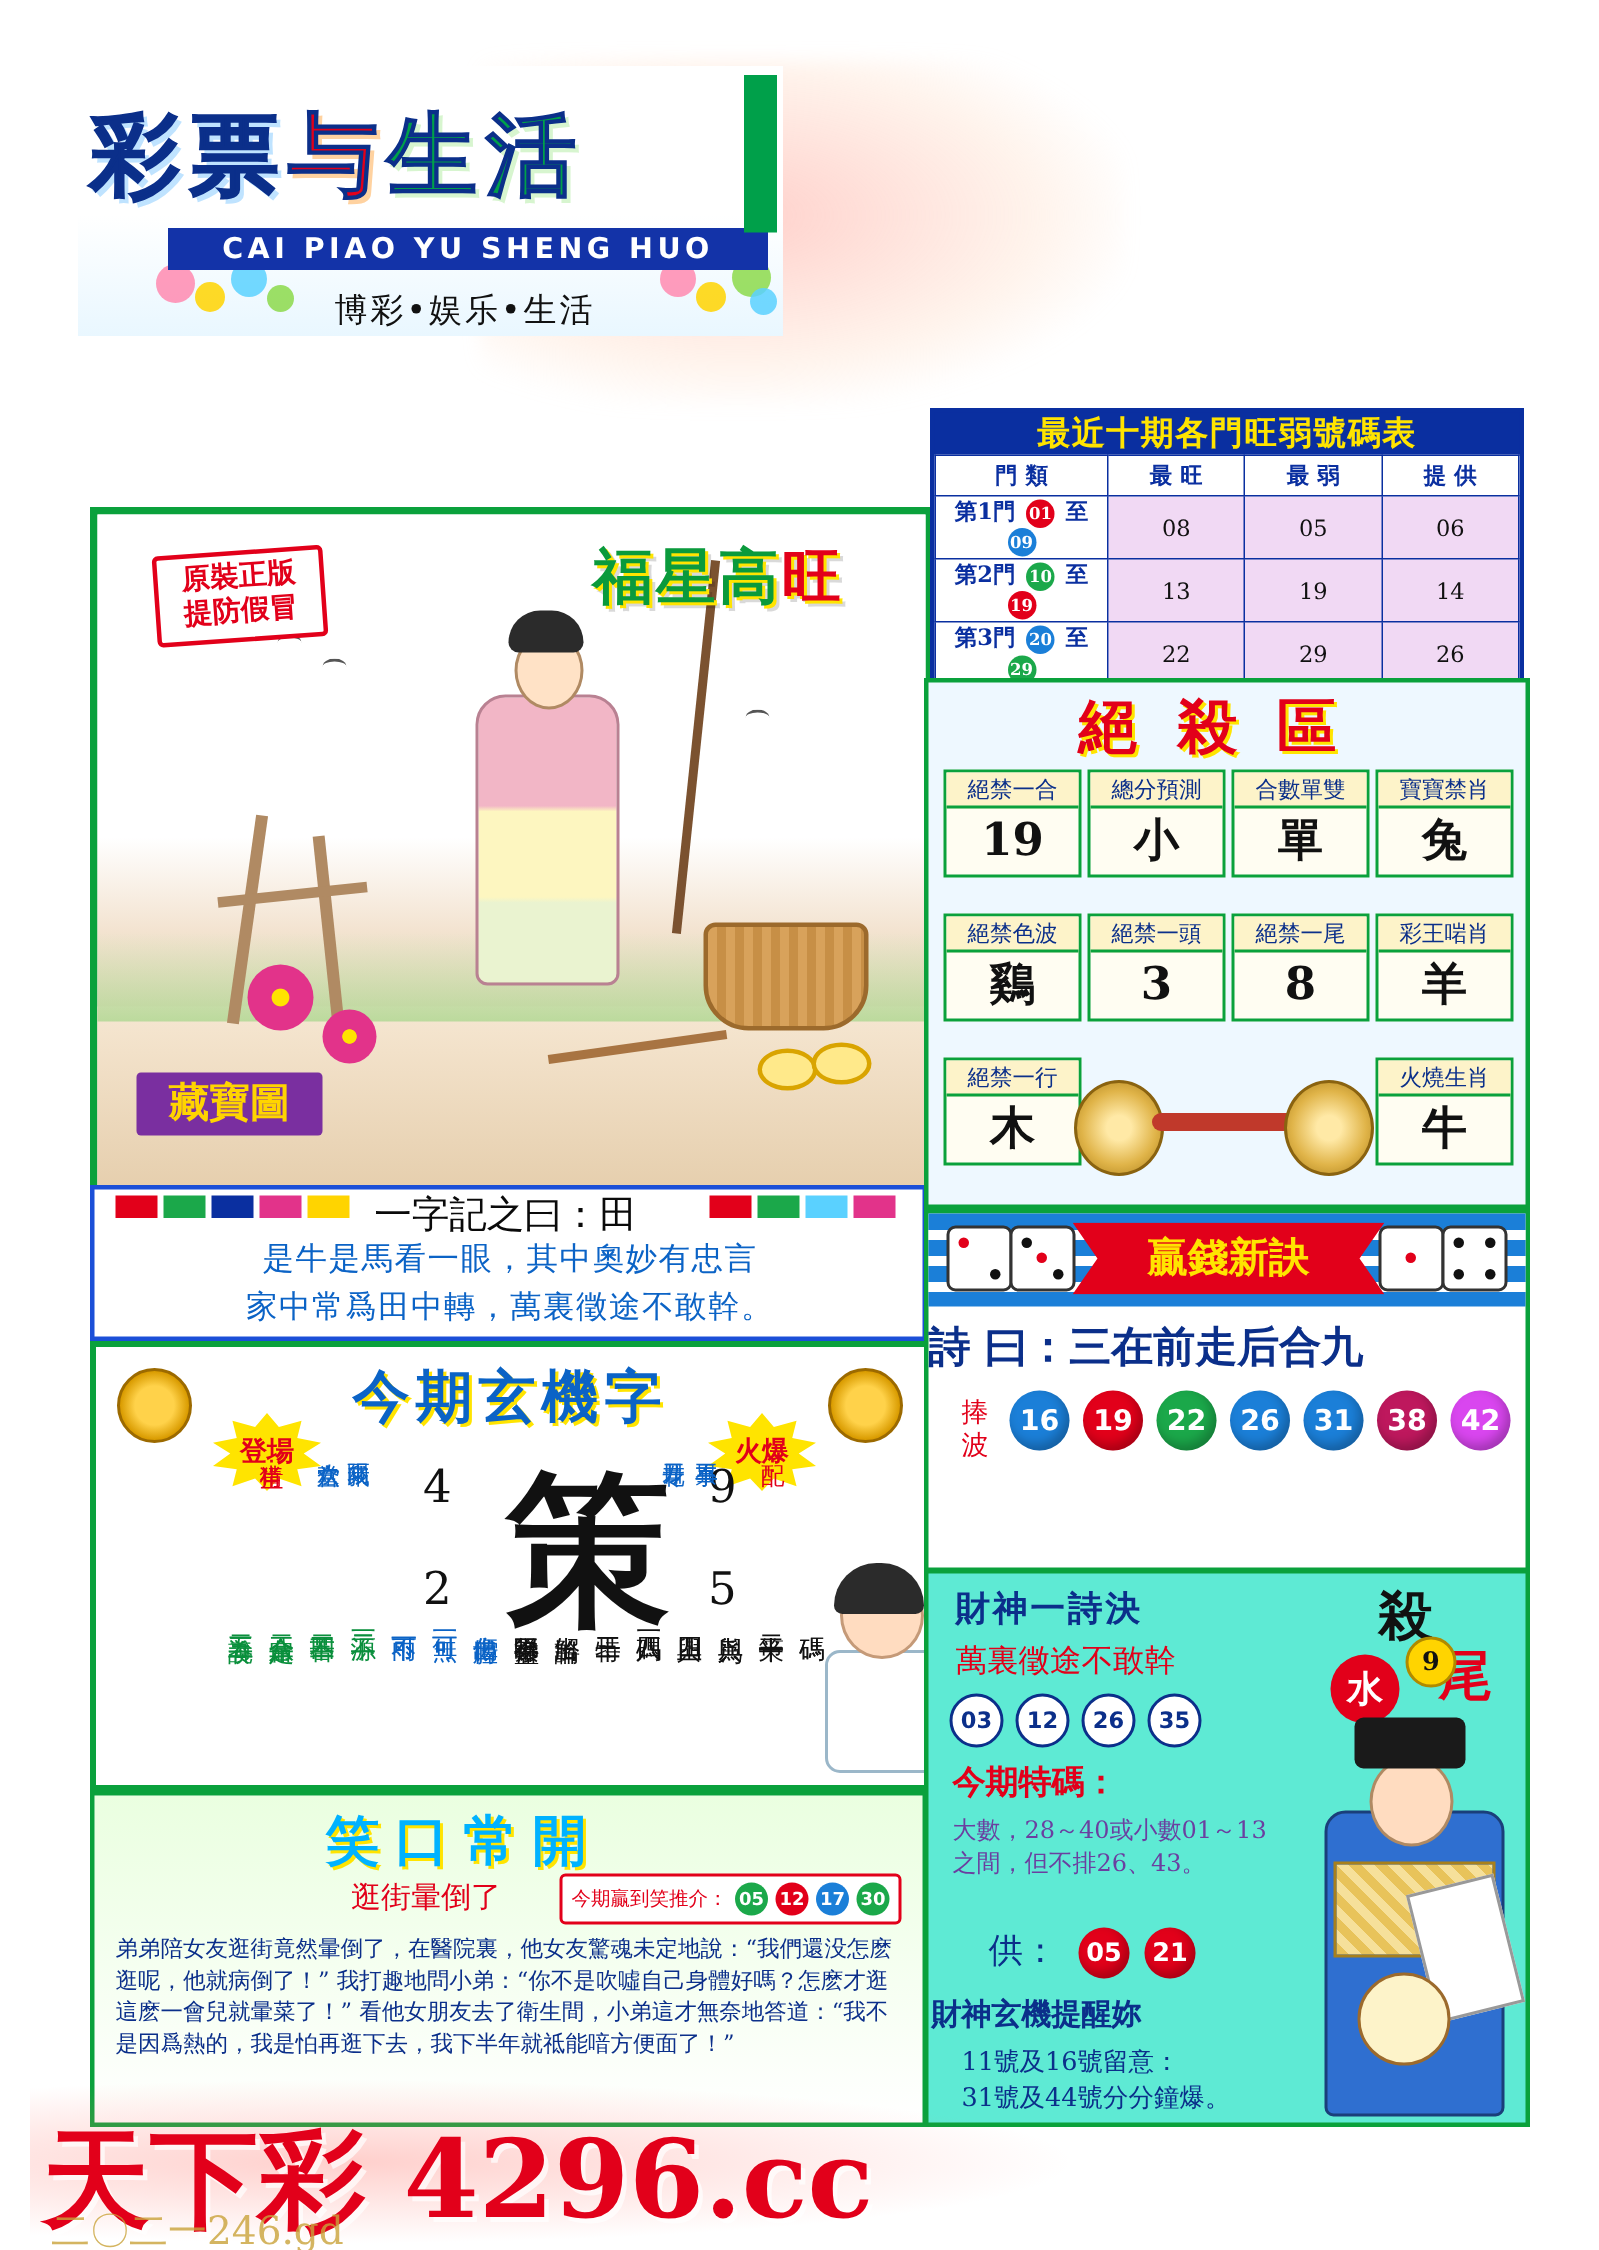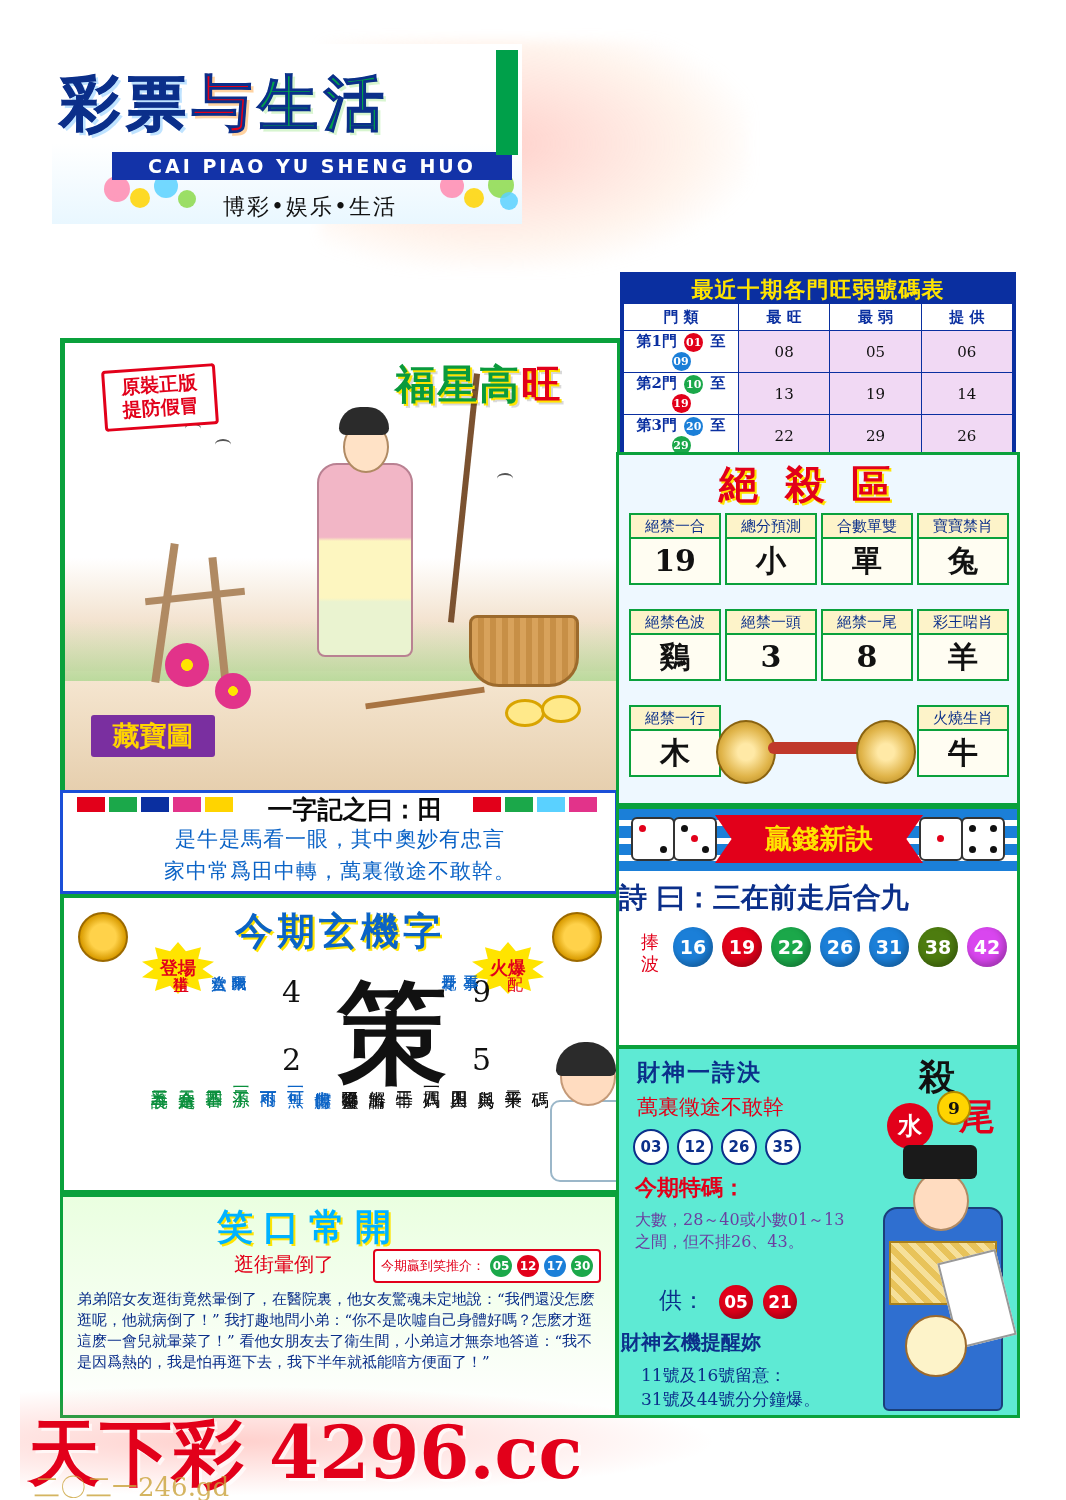--- a/index.html
+++ b/index.html
@@ -74,22 +74,22 @@
   .fence3{position:absolute;left:80px;top:250px;width:100px;height:7px;background:#b08a63;transform:rotate(-6deg);}
   .coin{position:absolute;width:34px;height:22px;border:3px solid #d9a400;border-radius:50%;background:#ffe98a;}
   .rake{position:absolute;left:300px;top:352px;width:120px;height:6px;background:#a87442;transform:rotate(-8deg);}
   .bird{position:absolute;width:16px;height:9px;border-top:2px solid #555;border-radius:50%;}
 
   
   .wordstrip{position:absolute;left:60px;top:790px;width:552px;height:98px;
     border:3px solid #1b4fd8;background:#ffffff;}
   .cblocks{position:absolute;top:4px;width:100%;height:18px;}
   .cb{position:absolute;width:28px;height:15px;}
-  .ws-title{position:absolute;left:152px;top:0px;width:280px;text-align:center;
-    font-family:"DejaVu Serif","Liberation Serif",serif;font-size:25px;font-weight:bold;color:#0a0a0a;}
+  .ws-title{position:absolute;left:134px;top:0px;width:280px;text-align:center;
+    font-family:"DejaVu Serif","Liberation Serif",serif;font-size:25px;font-weight:normal;color:#0a0a0a;}
   .ws-line{position:absolute;left:10px;width:534px;text-align:center;
     font-family:"DejaVu Serif","Liberation Serif",serif;font-size:21px;color:#0b63c6;letter-spacing:1px;}
   .ws-l1{top:32px;}
   .ws-l2{top:64px;}
 
   
   .xuanji{position:absolute;left:60px;top:894px;width:552px;height:292px;
     border:4px solid #0aa13c;background:#ffffff;}
   .xj-title{position:absolute;left:126px;top:8px;width:300px;text-align:center;
     font-family:"DejaVu Serif","Liberation Serif",serif;font-size:38px;font-weight:bold;
@@ -518,21 +518,21 @@
     <div class="shiyue">
       <span>詩 曰：</span><span>三在前走后合九</span>
     </div>
     <div class="bobo">捧波</div>
     <div class="ballrow">
       <span class="ball" style="background:#1b7fd8">16</span>
       <span class="ball" style="background:#e2001a">19</span>
       <span class="ball" style="background:#1ba84a">22</span>
       <span class="ball" style="background:#1b7fd8">26</span>
       <span class="ball" style="background:#1b7fd8">31</span>
-      <span class="ball" style="background:#4d7c0f">38</span>
+      <span class="ball" style="background:#be185d">38</span>
       <span class="ball" style="background:#d946ef">42</span>
     </div>
   </div>
 
   <div class="cai">
     <div class="cai-t">財神一詩決</div>
     <div class="sha">殺</div>
     <div class="wei">尾</div>
     <div class="shui">水</div>
     <div class="cai-l2">萬裏徵途不敢幹</div>

